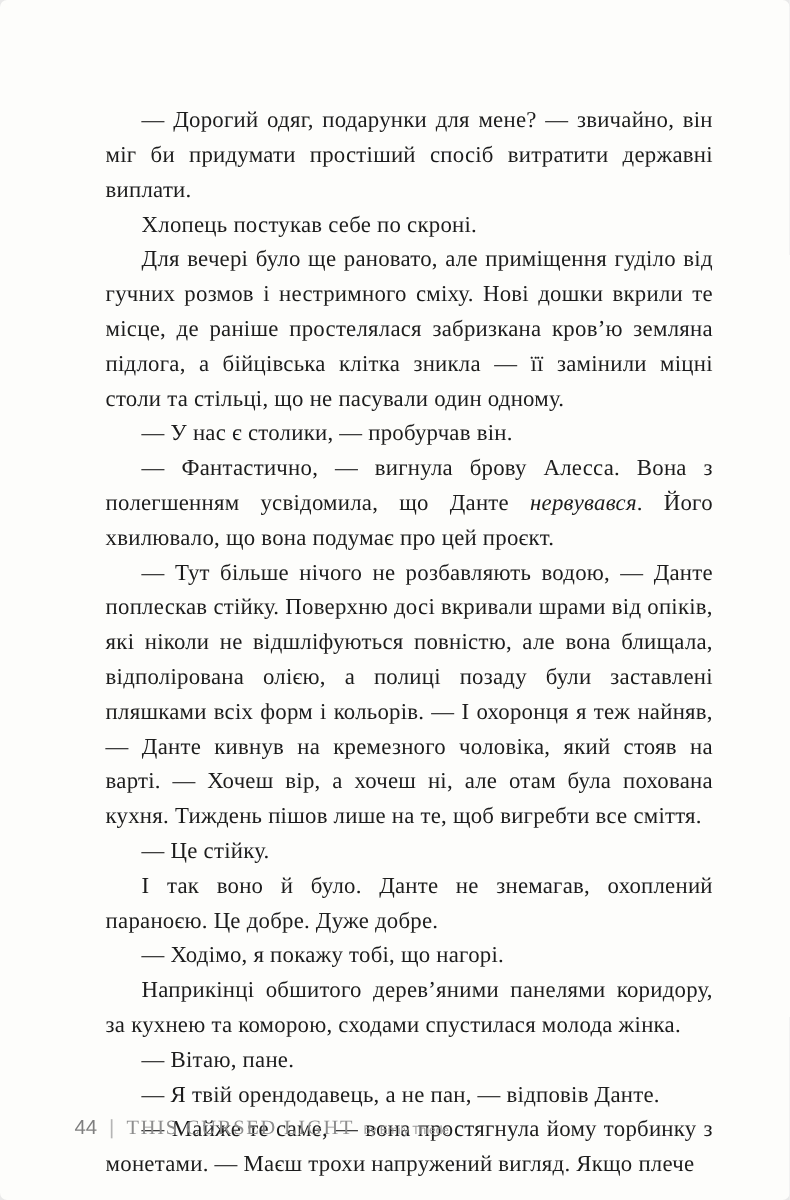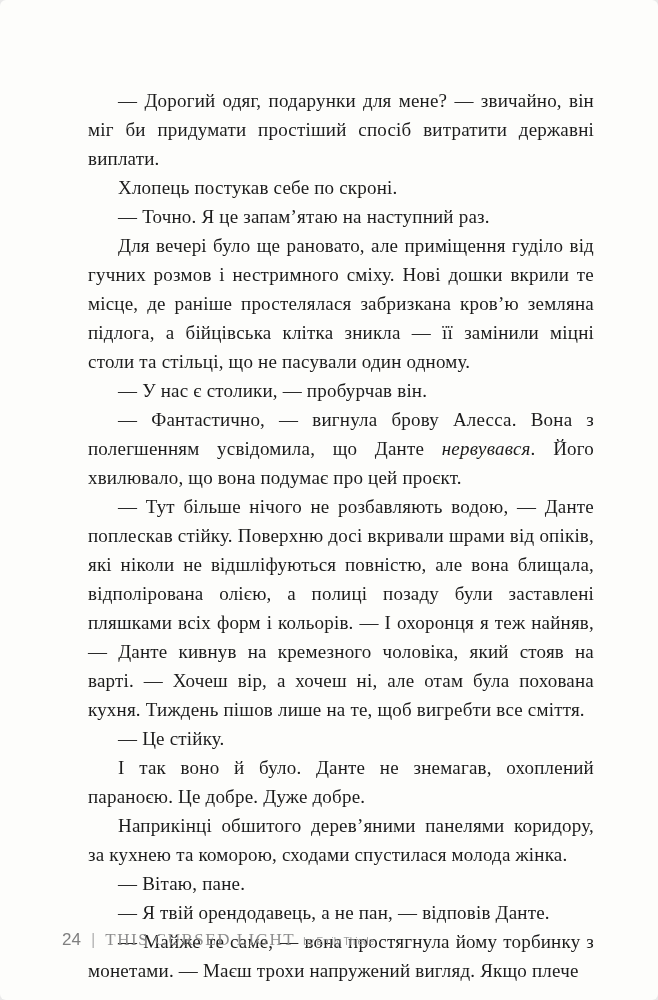--- a/index.html
+++ b/index.html
@@ -72,33 +72,33 @@
 </style>
 </head>
 <body>
 
 <div class="page">
 
   <div class="text-block">
 
   <p><span>— Дорогий одяг, подарунки для мене? — звичайно, він міг би придумати простіший спосіб витратити державні виплати.</span></p>
       <p><span>Хлопець постукав себе по скроні.</span></p>
-      <p><span>— Точно. Я це запам’ятаю на наступний раз.</span></p>
       <p><span>Для вечері було ще рановато, але приміщення гуділо від гучних розмов і нестримного сміху. Нові дошки вкрили те місце, де раніше простелялася забризкана кров’ю земляна підлога, а бійцівська клітка зникла — її замінили міцні столи та стільці, що не пасували один одному.</span></p>
       <p><span>— У нас є столики, — пробурчав він.</span></p>
       <p><span>— Фантастично, — вигнула брову Алесса. Вона з полегшенням усвідомила, що Данте </span><em>нервувався</em><span>. Його хвилювало, що вона подумає про цей проєкт.</span></p>
       <p><span>— Тут більше нічого не розбавляють водою, — Данте поплескав стійку. Поверхню досі вкривали шрами від опіків, які ніколи не відшліфуються повністю, але вона блищала, відполірована олією, а полиці позаду були заставлені пляшками всіх форм і кольорів. — І охоронця я теж найняв, — Данте кивнув на кремезного чоловіка, який стояв на варті. — Хочеш вір, а хочеш ні, але отам була похована кухня. Тиждень пішов лише на те, щоб вигребти все сміття.</span></p>
       <p><span>— Це стійку.</span></p>
       <p><span>І так воно й було. Данте не знемагав, охоплений параноєю. Це добре. Дуже добре.</span></p>
+      <p><span>— Ходімо, я покажу тобі, що нагорі.</span></p>
       <p><span>Наприкінці обшитого дерев’яними панелями коридору, за кухнею та коморою, сходами спустилася молода жінка.</span></p>
       <p><span>— Вітаю, пане.</span></p>
       <p><span>— Я твій орендодавець, а не пан, — відповів Данте.</span></p>
       <p><span>— Майже те саме, — вона простягнула йому торбинку з монетами. — Маєш трохи напружений вигляд. Якщо плече</span></p>
     </div>
 
   <div class="footer">
-    <span class="page-number">24</span>
+    <span class="page-number">44</span>
     <span class="divider">|</span>
     <span class="book-title">THIS CURSED LIGHT</span>
     <span class="author-credit">by Emily Thiede</span>
   </div>
 
 </div>
 
 </body></html>

